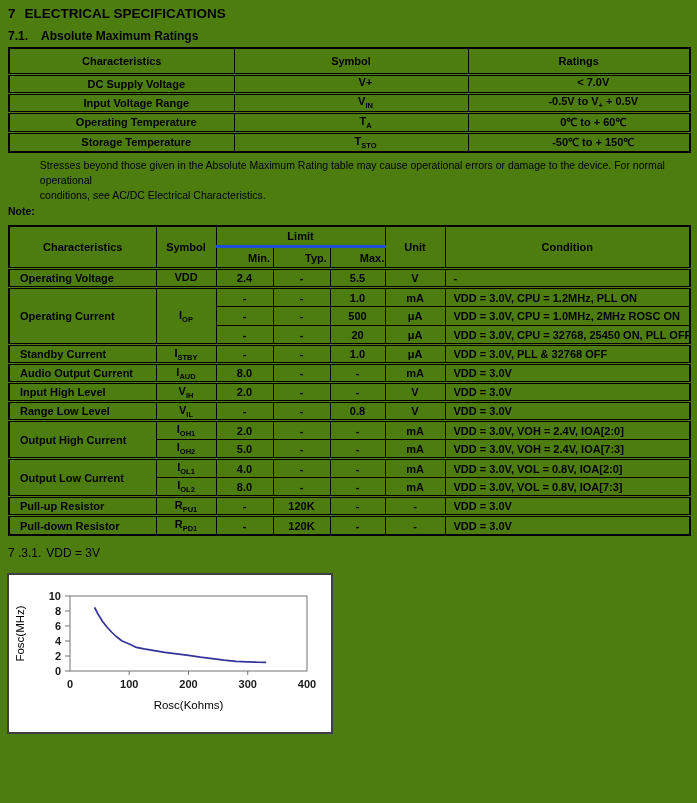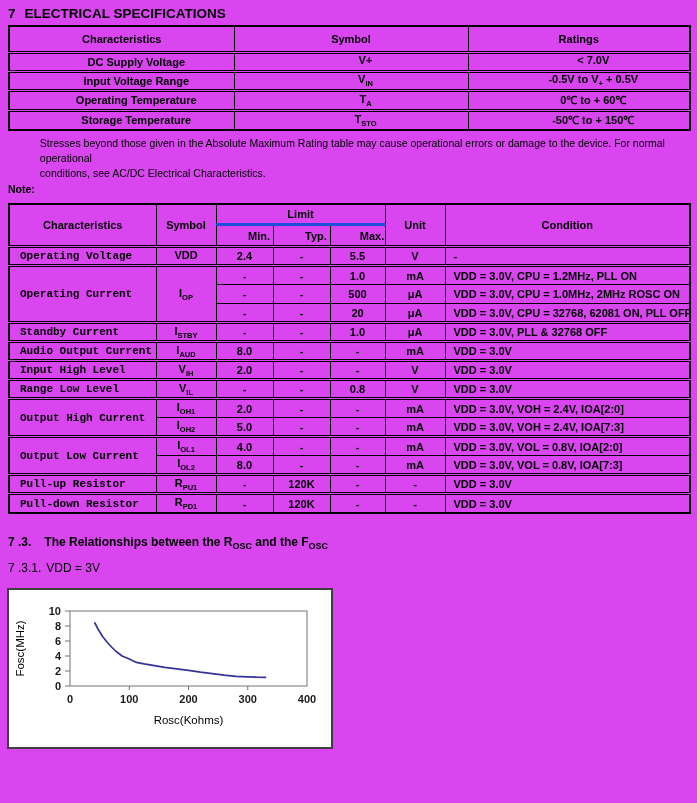--- a/index.html
+++ b/index.html
@@ -1,20 +1,20 @@
 <!DOCTYPE html>
 <html><head>
 <meta charset="utf-8">
 <style>
   * { box-sizing: border-box; margin: 0; padding: 0; }
   html,body { background:#fff; }
   .page {
     position: relative;
     width: 697px; height: 803px;
-    background: #d946ef;
+    background: #4d7c0f;
     font-family: "Liberation Sans", sans-serif;
     color: #000;
     overflow: hidden;
   }
   .page-title { margin: 6px 0 0 8px; font-size: 13.5px; font-weight: bold; }
   .page-title .num { margin-right: 9px; }
   .h2 { margin: 8px 0 0 8px; font-size: 12px; font-weight: bold; }
   .h2 .num { margin-right: 13px; }
   .h3 { margin: 10px 0 2px 8px; font-size: 12px; font-weight: normal; }
   .h3 .num { margin-right: 5px; }
@@ -40,21 +40,21 @@
 
   
   .t2 { width: 681px; margin-top: 6px; }
   .t2 th { border-bottom: 3px double #000; }
   .t2 .hr1 th { height: 21px; }
   .t2 .hr2 th { height: 22px; padding-left: 29px; }
   .t2 th.th-limit { border-bottom: 3px solid #1d4ed8; }
   .t2 td { height: 19px; }
   .t2 tr.maj td { border-top: 3px double #000; }
   .t2 tr.sub td { border-top: 1px solid #000; }
-  .t2 td.cl { text-align: left; padding-left: 10px; font-family: Liberation Mono, monospace; }
+  .t2 td.cl { text-align: left; padding-left: 10px; }
   .t2 td.cond { text-align: left; padding-left: 8px; }
 
   
   .chart-box {
     width: 326px; height: 161px;
     border: 2px solid #3f3f3f;
     margin: 13px 0 0 7px;
     background: #fff;
   }
   svg text { font-family: "Liberation Sans", sans-serif; }
@@ -66,20 +66,23 @@
 </style>
 </head>
 <body>
 
 <div class="page">
 
   <div class="page-title">
     <span class="num">7</span><span>ELECTRICAL SPECIFICATIONS</span>
   </div>
 
+  <div class="h2">
+    <span class="num">7.1.</span><span>Absolute Maximum Ratings</span>
+  </div>
 
   <table class="t1">
     <colgroup>
         <col style="width:225px">
         <col style="width:234px">
         <col style="width:222px">
       </colgroup>
     <tbody>
         <tr>
       <th>Characteristics</th>
@@ -166,21 +169,21 @@
       <td>-</td>
       <td>500</td>
       <td>μA</td>
       <td class="cond">VDD = 3.0V, CPU = 1.0MHz, 2MHz ROSC ON</td>
     </tr>
     <tr class="sub">
       <td>-</td>
       <td>-</td>
       <td>20</td>
       <td>μA</td>
-      <td class="cond">VDD = 3.0V, CPU = 32768, 62081 ON, PLL OFF</td>
+      <td class="cond">VDD = 3.0V, CPU = 32768, 25450 ON, PLL OFF</td>
     </tr>
 
     <tr class="maj">
       <td class="cl">Standby Current</td>
       <td><span>I</span><sub>STBY</sub></td>
       <td>-</td>
       <td>-</td>
       <td>1.0</td>
       <td>μA</td>
       <td class="cond">VDD = 3.0V, PLL &amp; 32768 OFF</td>
@@ -266,23 +269,20 @@
       <td><span>R</span><sub>PD1</sub></td>
       <td>-</td>
       <td>120K</td>
       <td>-</td>
       <td>-</td>
       <td class="cond">VDD = 3.0V</td>
     </tr>
   </tbody>
     </table>
 
-  <div class="h2 sp-73">
-    <span class="num">7 .3.</span><span><span>The Relationships between the R</span><sub>OSC</sub><span> and the F</span><sub>OSC</sub></span>
-  </div>
 
   <div class="h3">
     <span class="num">7 .3.1.</span><span>VDD = 3V</span>
   </div>
 
   <div class="chart-box">
     <svg width="322" height="157" viewBox="0 0 322 157">
         <rect x="61" y="21" width="237" height="75" fill="none" stroke="#757575" stroke-width="1"></rect>
         <line x1="56" y1="96" x2="61" y2="96" stroke="#757575"></line>
         <text x="52" y="100" text-anchor="end" class="tick">0</text>

